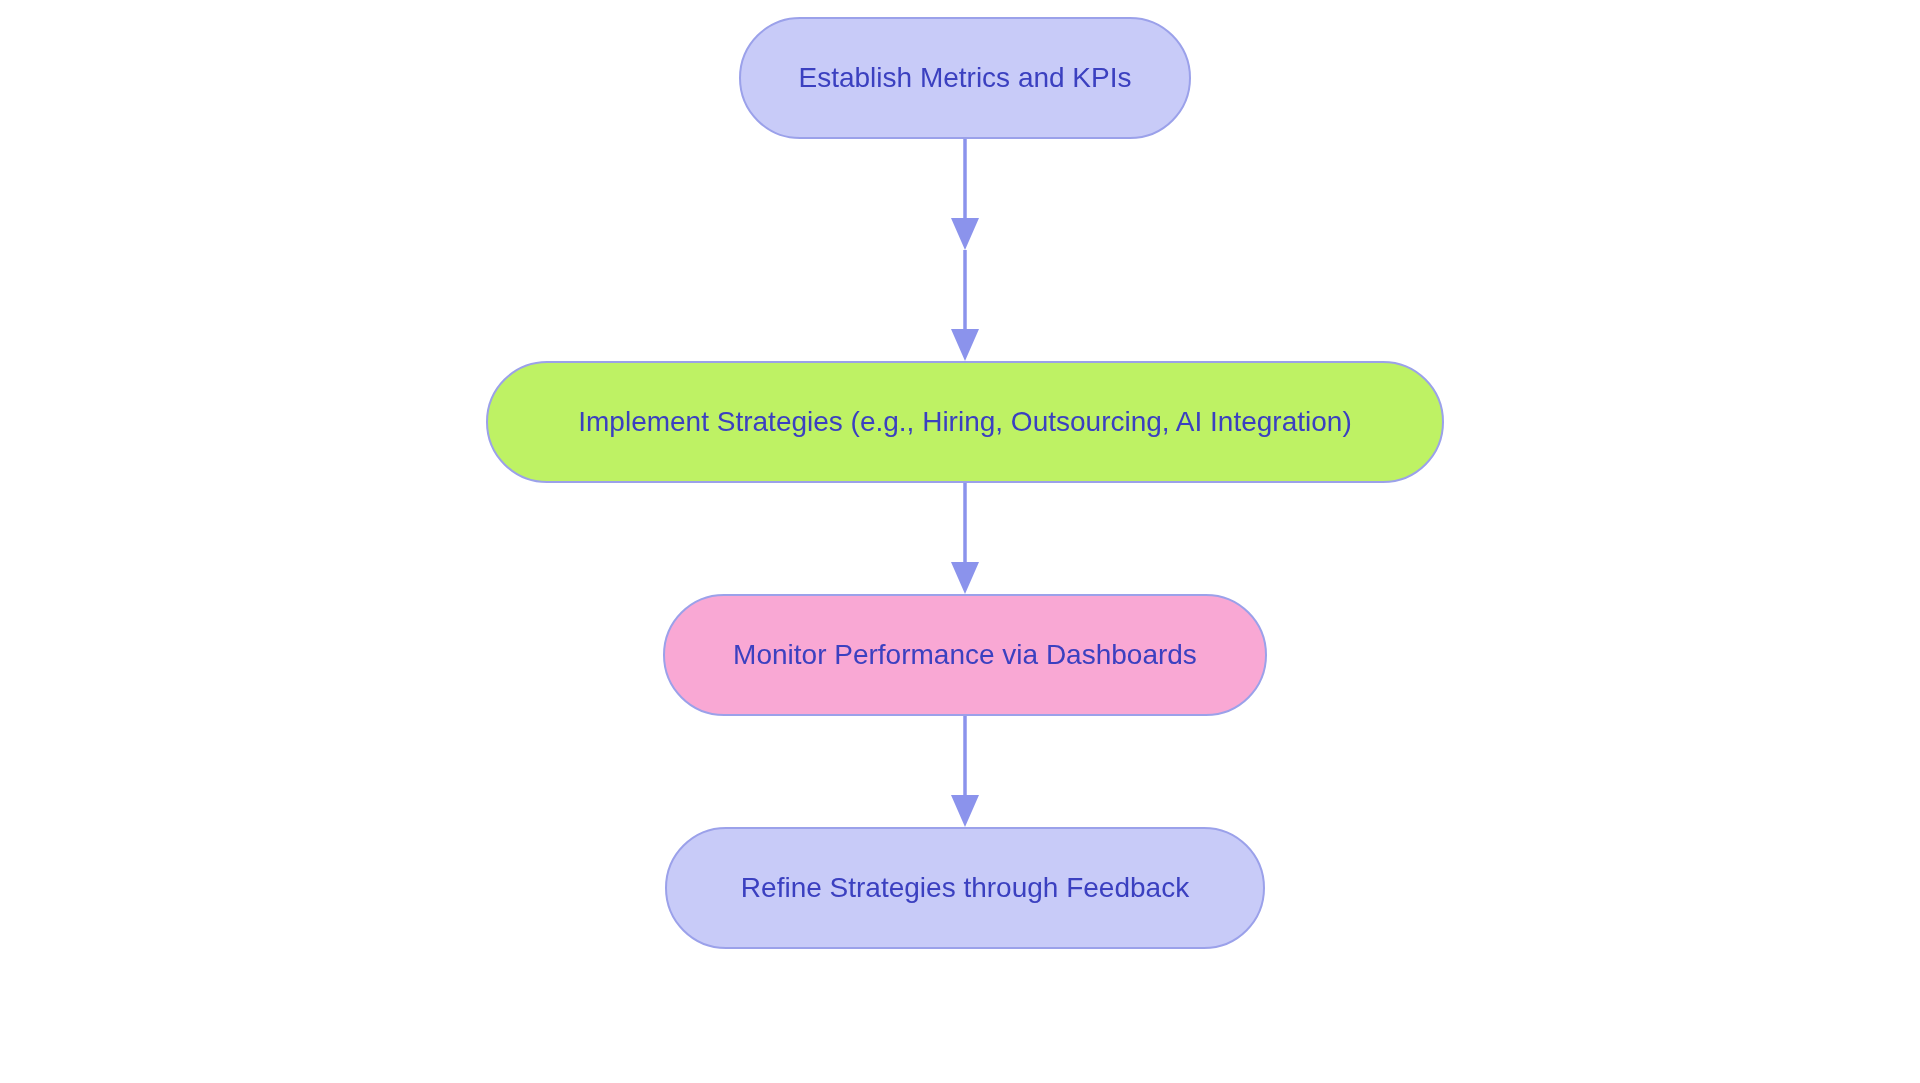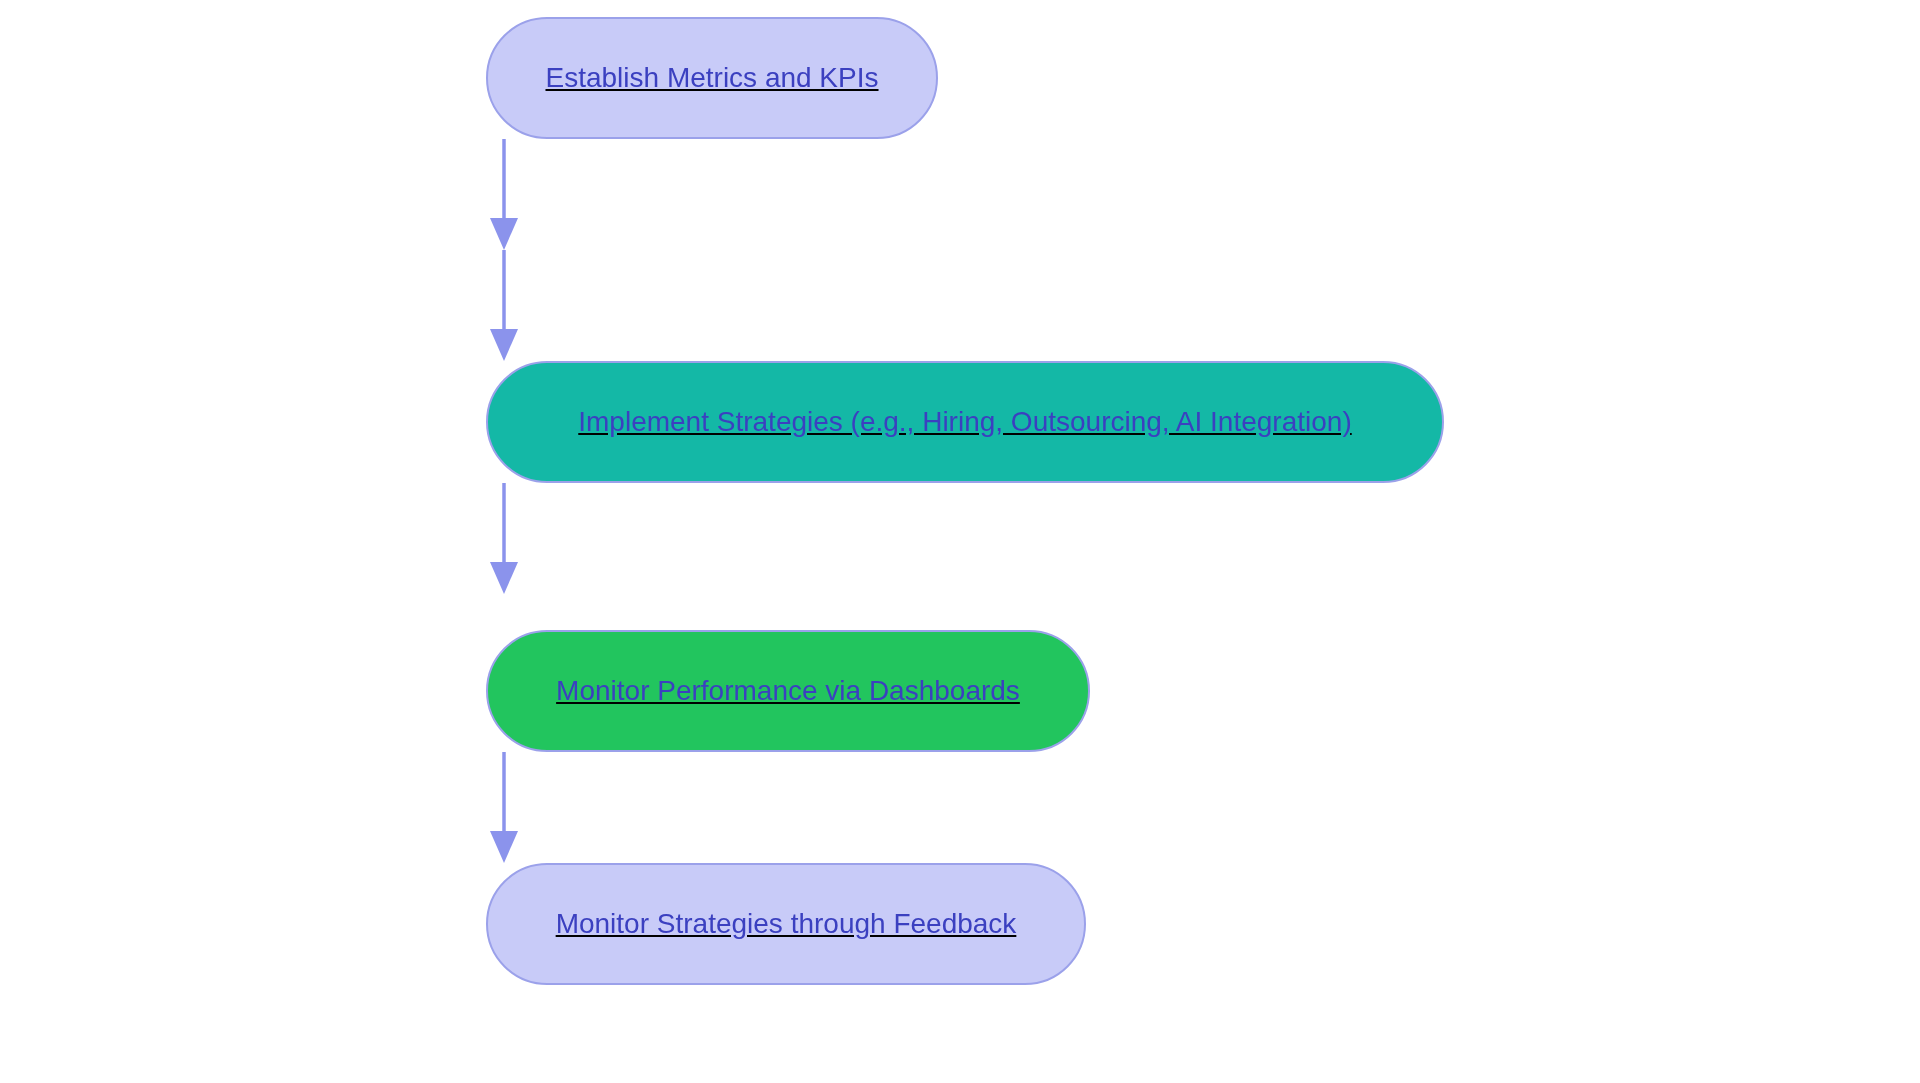--- a/index.html
+++ b/index.html
@@ -15,22 +15,21 @@
     overflow: hidden;
     font-family: "Liberation Sans", "DejaVu Sans", sans-serif;
   }
   .flow-column {
     position: absolute;
     top: 17px;
     left: 50%;
     transform: translateX(calc(-50% + 5px));
     display: flex;
     flex-direction: column;
-    align-items: flex-start;
-    text-decoration: underline;
+    align-items: center;
   }
   .node {
     box-sizing: border-box;
     height: 122px;
     border-radius: 61px;
     border: 2px solid #9ba1ea;
     background: #c8cbf8;
     color: #3b40c0;
     display: flex;
     align-items: center;
@@ -67,36 +66,36 @@
       <line class="arrow-line" x1="18" y1="0" x2="18" y2="82" stroke-width="3.5" style="stroke: rgb(139, 147, 236);"></line>
       <polygon class="arrow-head" points="4,79 32,79 18,111" style="fill: rgb(139, 147, 236);"></polygon>
     </svg>
 
 
     <svg class="arrow" viewBox="0 0 36 111">
       <line class="arrow-line" x1="18" y1="0" x2="18" y2="82" stroke-width="3.5" style="stroke: rgb(139, 147, 236);"></line>
       <polygon class="arrow-head" points="4,79 32,79 18,111" style="fill: rgb(139, 147, 236);"></polygon>
     </svg>
 
-    <div class="node n3" style="background: #14b8a6; border-color: rgb(155, 161, 234); color: rgb(59, 64, 192);">
+    <div class="node n3" style="background: #bef264; border-color: rgb(155, 161, 234); color: rgb(59, 64, 192);">
       <span>Implement Strategies (e.g., Hiring, Outsourcing, AI Integration)</span>
     </div>
 
     <svg class="arrow" viewBox="0 0 36 111">
       <line class="arrow-line" x1="18" y1="0" x2="18" y2="82" stroke-width="3.5" style="stroke: rgb(139, 147, 236);"></line>
       <polygon class="arrow-head" points="4,79 32,79 18,111" style="fill: rgb(139, 147, 236);"></polygon>
     </svg>
 
-    <div class="node n4" style="background: #22c55e; border-color: rgb(155, 161, 234); color: rgb(59, 64, 192); margin-top: 36px;">
+    <div class="node n4" style="background: #f9a8d4; border-color: rgb(155, 161, 234); color: rgb(59, 64, 192);">
       <span>Monitor Performance via Dashboards</span>
     </div>
 
     <svg class="arrow" viewBox="0 0 36 111">
       <line class="arrow-line" x1="18" y1="0" x2="18" y2="82" stroke-width="3.5" style="stroke: rgb(139, 147, 236);"></line>
       <polygon class="arrow-head" points="4,79 32,79 18,111" style="fill: rgb(139, 147, 236);"></polygon>
     </svg>
 
     <div class="node n5" style="background: rgb(200, 203, 248); border-color: rgb(155, 161, 234); color: rgb(59, 64, 192);">
-      <span>Monitor Strategies through Feedback</span>
+      <span>Refine Strategies through Feedback</span>
     </div>
 
   </div>
 </div>
 
 </body></html>

